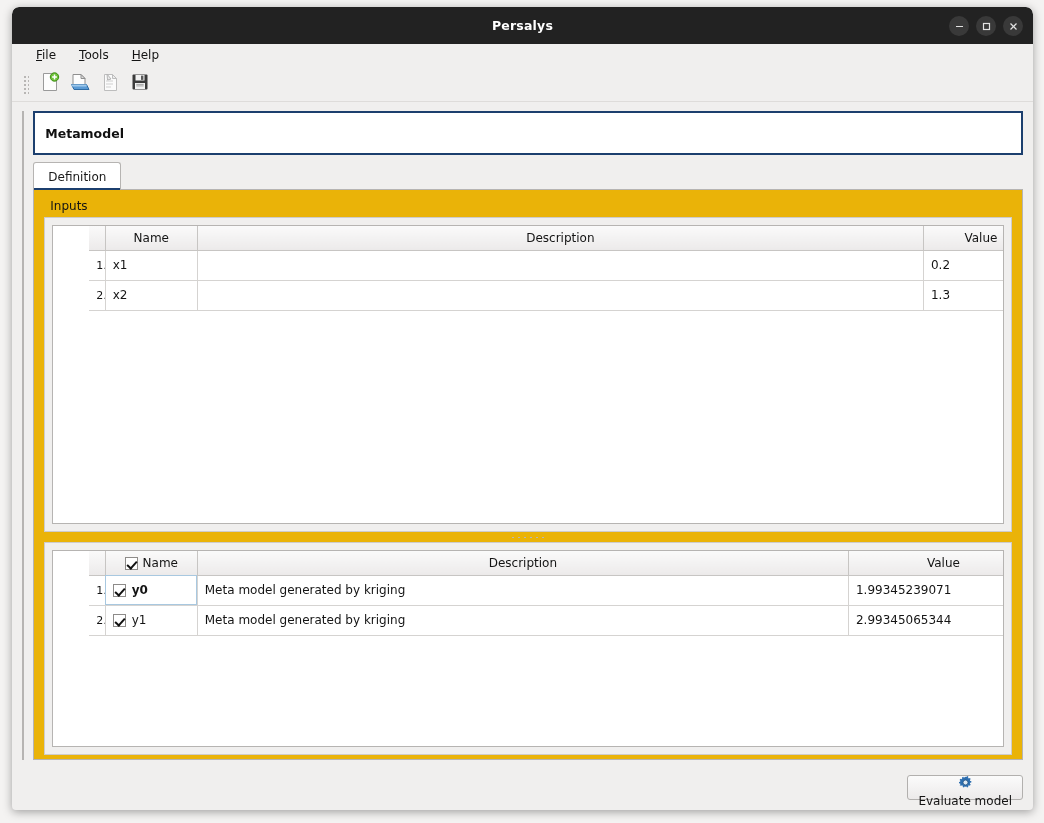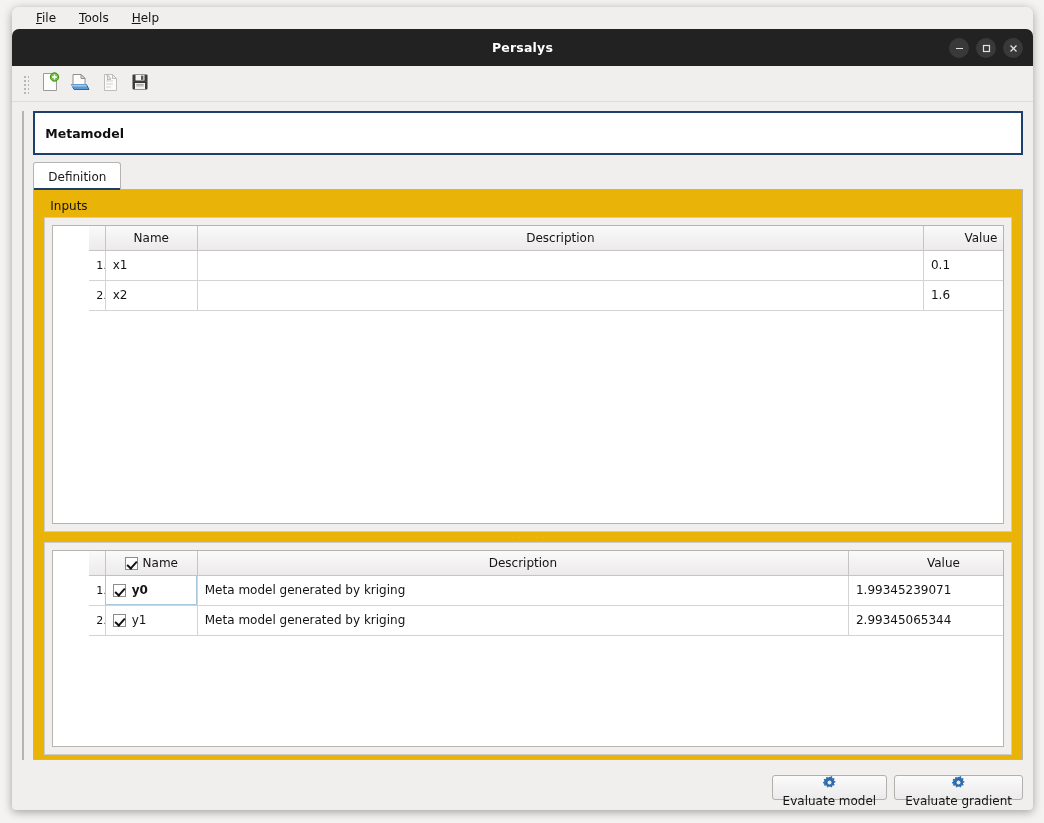--- a/index.html
+++ b/index.html
@@ -366,26 +366,20 @@
     cursor: pointer;
     white-space: nowrap;
     flex-direction: column;
   }
   .pbtn svg { display:block; }
 </style>
 </head>
 <body>
 
 <div id="window">
-
-  <div id="menubar">
-    <div class="menu-item"><span class="acc">F</span><span>ile</span></div>
-    <div class="menu-item"><span class="acc">T</span><span>ools</span></div>
-    <div class="menu-item"><span class="acc">H</span><span>elp</span></div>
-  </div>
 
   <div id="titlebar">
     <span id="title-text">Persalys</span>
     <div class="wbtns">
       <div class="wbtn">
         <svg width="9" height="9" viewBox="0 0 9 9">
             <line x1="1" y1="4.5" x2="8" y2="4.5" stroke="#e2e2e2" stroke-width="1.2"></line>
           </svg>
       </div>
       <div class="wbtn">
@@ -393,20 +387,26 @@
             <rect x="1.5" y="1.5" width="6" height="6" fill="none" stroke="#e2e2e2" stroke-width="1.2"></rect>
           </svg>
       </div>
       <div class="wbtn">
         <svg width="9" height="9" viewBox="0 0 9 9">
             <line x1="1.5" y1="1.5" x2="7.5" y2="7.5" stroke="#e2e2e2" stroke-width="1.2"></line>
             <line x1="7.5" y1="1.5" x2="1.5" y2="7.5" stroke="#e2e2e2" stroke-width="1.2"></line>
           </svg>
       </div>
     </div>
+  </div>
+
+  <div id="menubar">
+    <div class="menu-item"><span class="acc">F</span><span>ile</span></div>
+    <div class="menu-item"><span class="acc">T</span><span>ools</span></div>
+    <div class="menu-item"><span class="acc">H</span><span>elp</span></div>
   </div>
 
   <div id="toolbar">
     <div class="grip"></div>
     <div class="tbtn">
       <span>
         <svg width="19" height="20" viewBox="0 0 19 20">
           <path d="M2.5 1.5h9l4 4v13h-13z" fill="#fdfdfd" stroke="#9a9a9a" stroke-width="1"></path>
           <path d="M11.5 1.5v4h4z" fill="#e6e6e6" stroke="#9a9a9a" stroke-width="1"></path>
           <circle cx="13.5" cy="5" r="4.2" fill="#6fc13a" stroke="#3d8c13" stroke-width="1"></circle>
@@ -610,27 +610,27 @@
                     <th>Name</th>
                     <th>Description</th>
                     <th>Value</th>
                   </tr>
                 </thead>
                 <tbody id="inputs-body">
                     <tr>
                       <td class="rownum">1</td>
                       <td>x1</td>
                       <td></td>
-                      <td>0.1</td>
+                      <td>0.2</td>
                     </tr>
                     <tr>
                       <td class="rownum">2</td>
                       <td>x2</td>
                       <td></td>
-                      <td>1.6</td>
+                      <td>1.3</td>
                     </tr>
                   </tbody>
               </table>
             </div>
           </div>
         </div>
 
         <div id="splitter">
           <div class="dots"></div>
         </div>
@@ -691,24 +691,15 @@
   <div id="footer">
     <div class="pbtn">
       <span>
         <svg width="13" height="13" viewBox="0 0 13 13">
           <path d="M6.5 0.8l1 .2.5-1 1.3.6-.2 1.1 .8.7 1-.5.8 1.2-.8.8.3 1 1.1.2v1.4l-1.1.2-.3 1 .8.8-.8 1.2-1-.5-.8.7.2 1.1-1.3.6-.5-1-1 .2-1-.2-.5 1-1.3-.6.2-1.1-.8-.7-1 .5L.6 9.3l.8-.8-.3-1L0 7.3V5.9l1.1-.2.3-1-.8-.8.8-1.2 1 .5.8-.7-.2-1.1L4.3 .8l.5 1z" fill="#2e6fb0"></path>
           <circle cx="6.5" cy="6.5" r="2.5" fill="#dfe9f2" stroke="#1e4f80" stroke-width="0.8"></circle>
         </svg>
       </span>
       <span>Evaluate model</span>
     </div>
-    <div class="pbtn">
-      <span>
-        <svg width="13" height="13" viewBox="0 0 13 13">
-          <path d="M6.5 0.8l1 .2.5-1 1.3.6-.2 1.1 .8.7 1-.5.8 1.2-.8.8.3 1 1.1.2v1.4l-1.1.2-.3 1 .8.8-.8 1.2-1-.5-.8.7.2 1.1-1.3.6-.5-1-1 .2-1-.2-.5 1-1.3-.6.2-1.1-.8-.7-1 .5L.6 9.3l.8-.8-.3-1L0 7.3V5.9l1.1-.2.3-1-.8-.8.8-1.2 1 .5.8-.7-.2-1.1L4.3 .8l.5 1z" fill="#2e6fb0"></path>
-          <circle cx="6.5" cy="6.5" r="2.5" fill="#dfe9f2" stroke="#1e4f80" stroke-width="0.8"></circle>
-        </svg>
-      </span>
-      <span>Evaluate gradient</span>
-    </div>
   </div>
 
 </div>
 
 </body></html>

